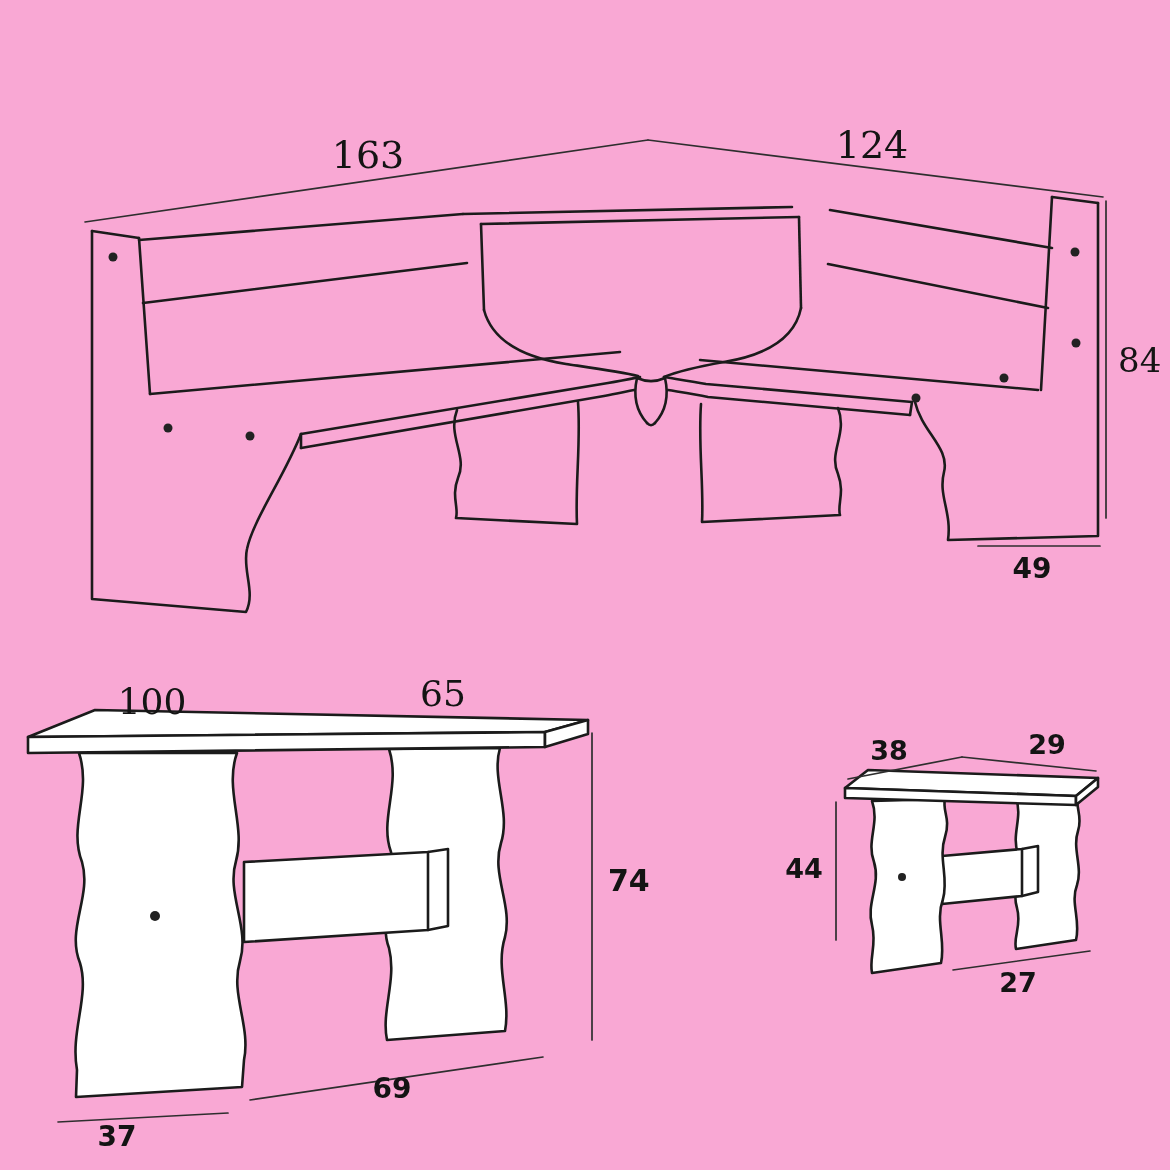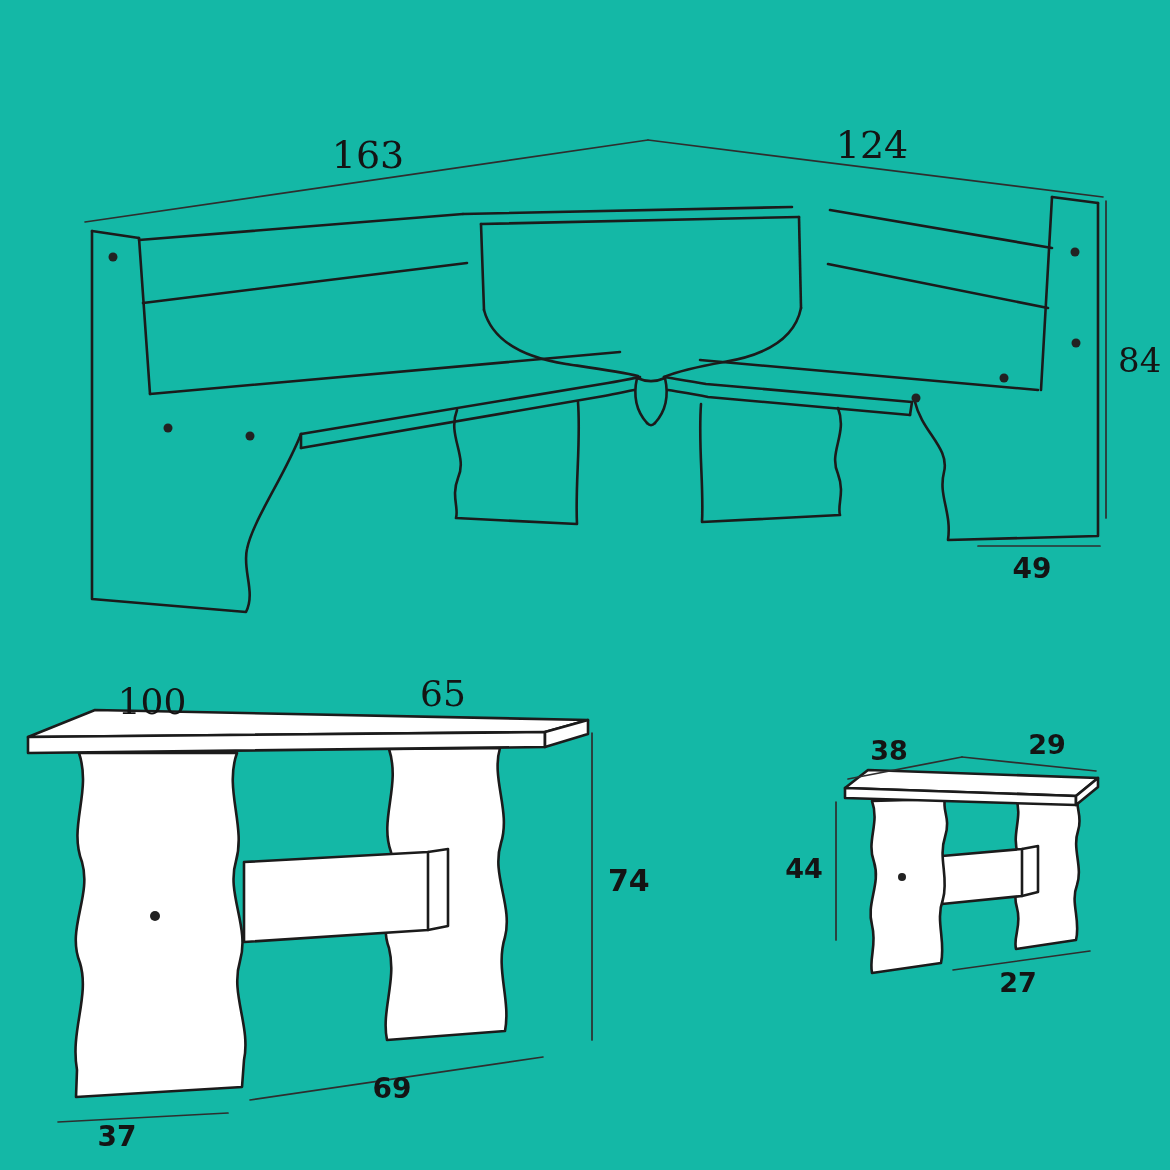--- a/index.html
+++ b/index.html
@@ -1,16 +1,16 @@
 <!DOCTYPE html>
 <html><head>
 <meta charset="utf-8">
 <style>
   html,body{margin:0;padding:0;background:#ffffff;}
-  .canvas{position:relative;width:1170px;height:1170px;background:#14b8a6;overflow:hidden;}
+  .canvas{position:relative;width:1170px;height:1170px;background:#f9a8d4;overflow:hidden;}
   svg{position:absolute;left:0;top:0;}
   .furn{fill:none;stroke:#1b1b1b;stroke-width:2.6;stroke-linecap:round;stroke-linejoin:round;}
   .furnf{fill:#ffffff;stroke:#1b1b1b;stroke-width:2.6;stroke-linecap:round;stroke-linejoin:round;}
   .dim{fill:none;stroke:#2e2e2e;stroke-width:1.7;stroke-linecap:round;}
   .screw{fill:#222222;stroke:none;}
   .lbl-serif{font-family:"DejaVu Serif","Liberation Serif",serif;fill:#141414;}
   .lbl-bold{font-family:"DejaVu Sans","Liberation Sans",sans-serif;font-weight:700;fill:#141414;}
 </style>
 </head>
 <body>

